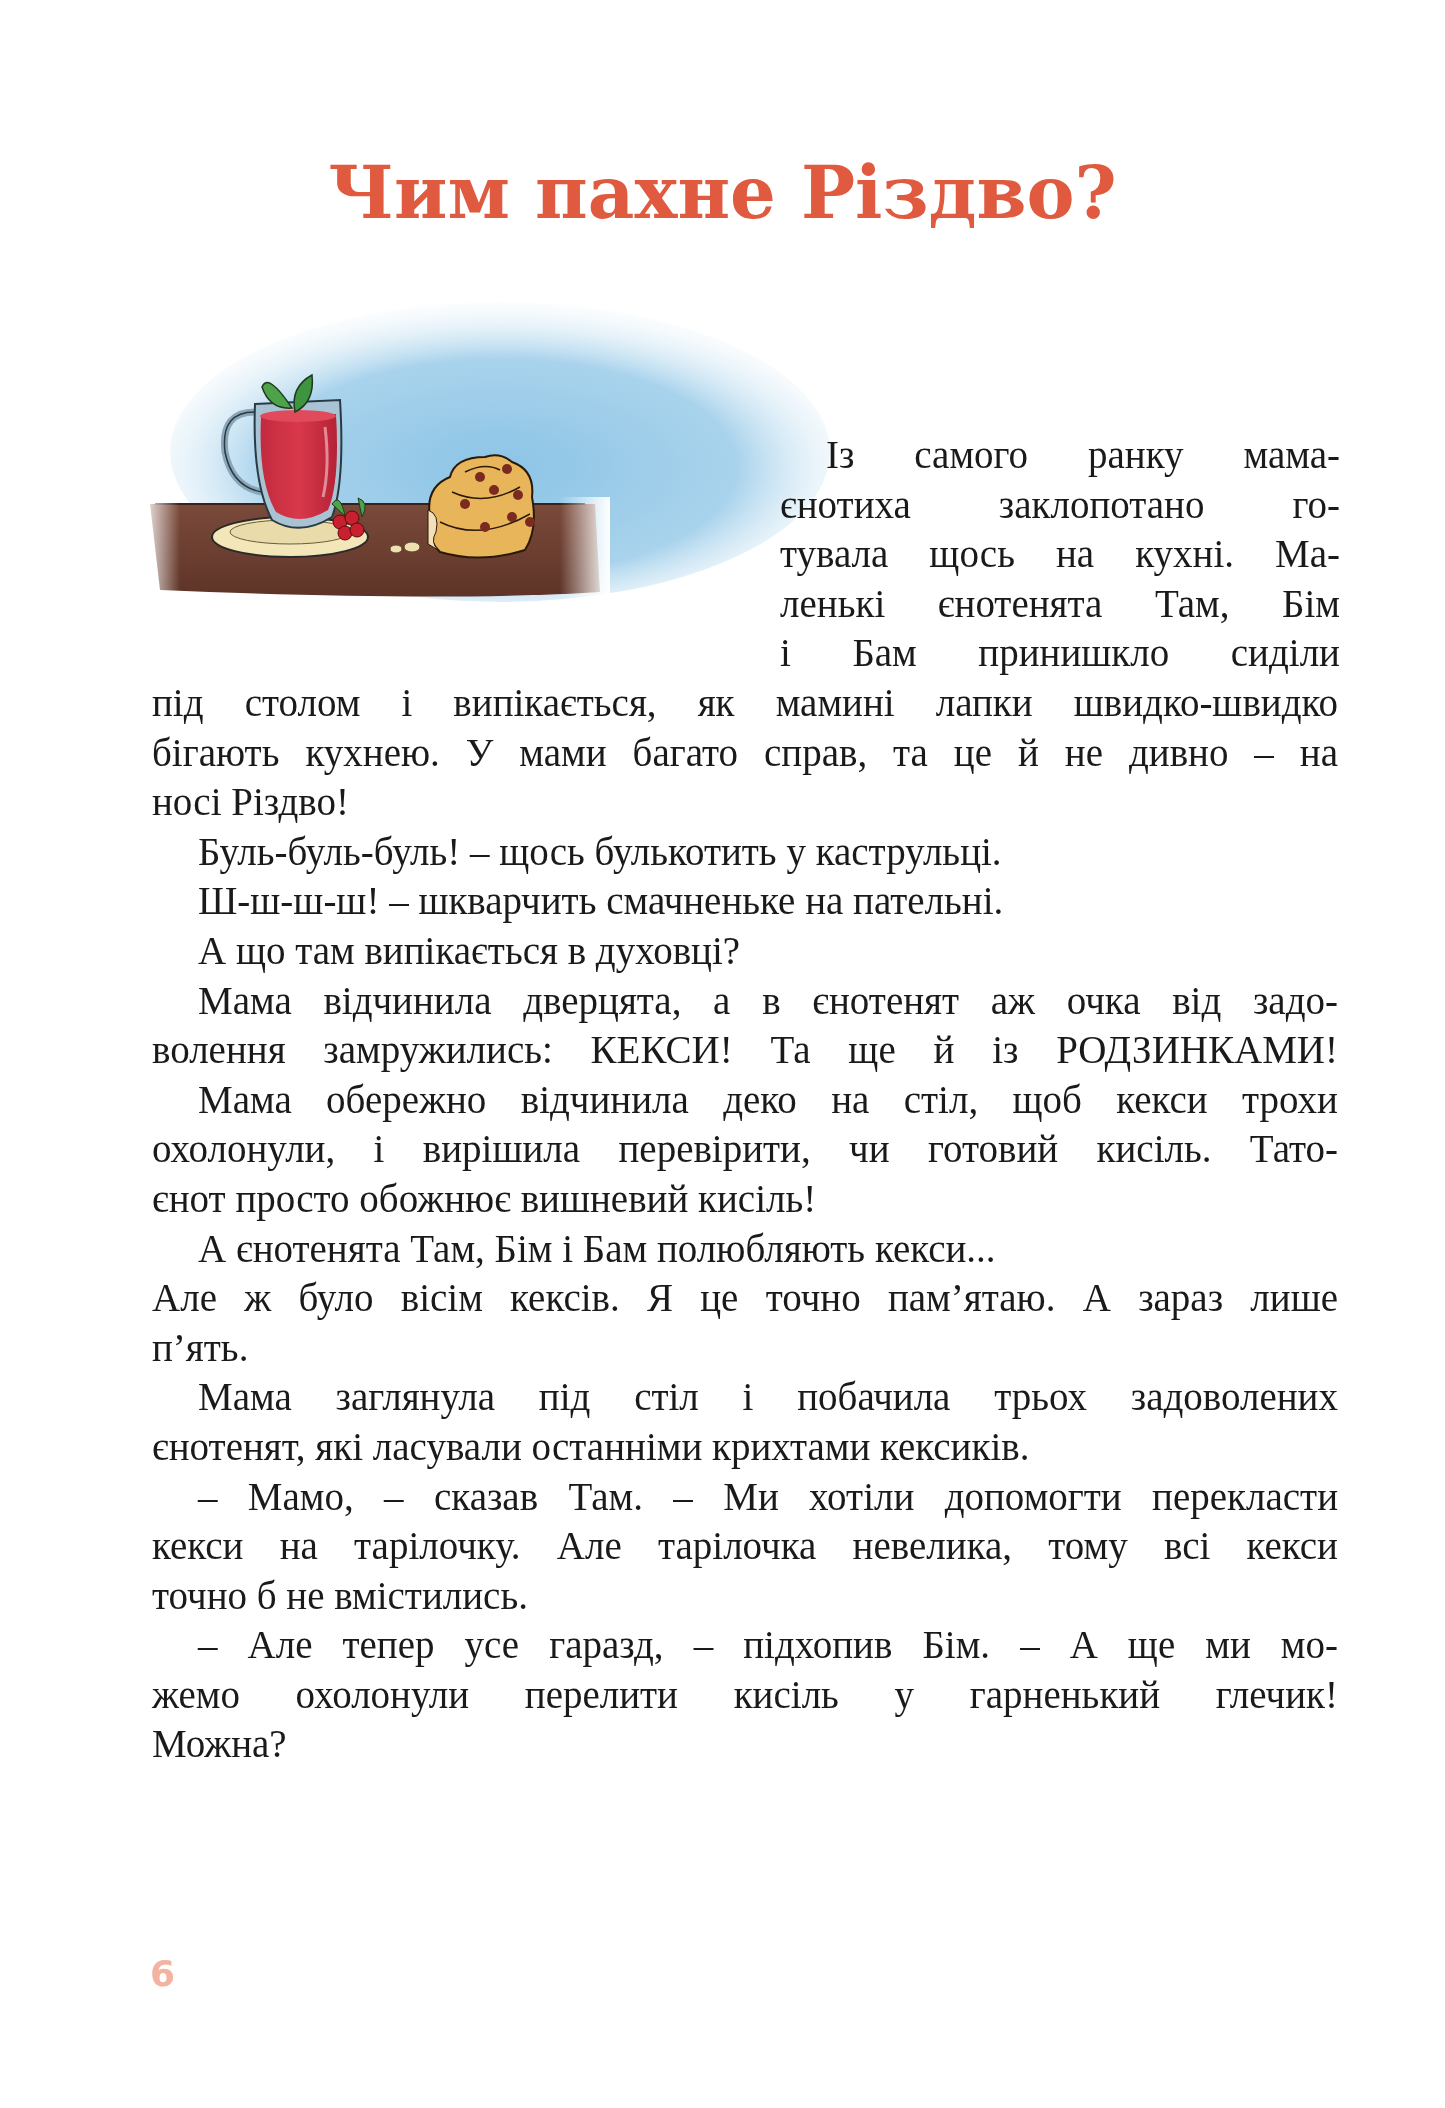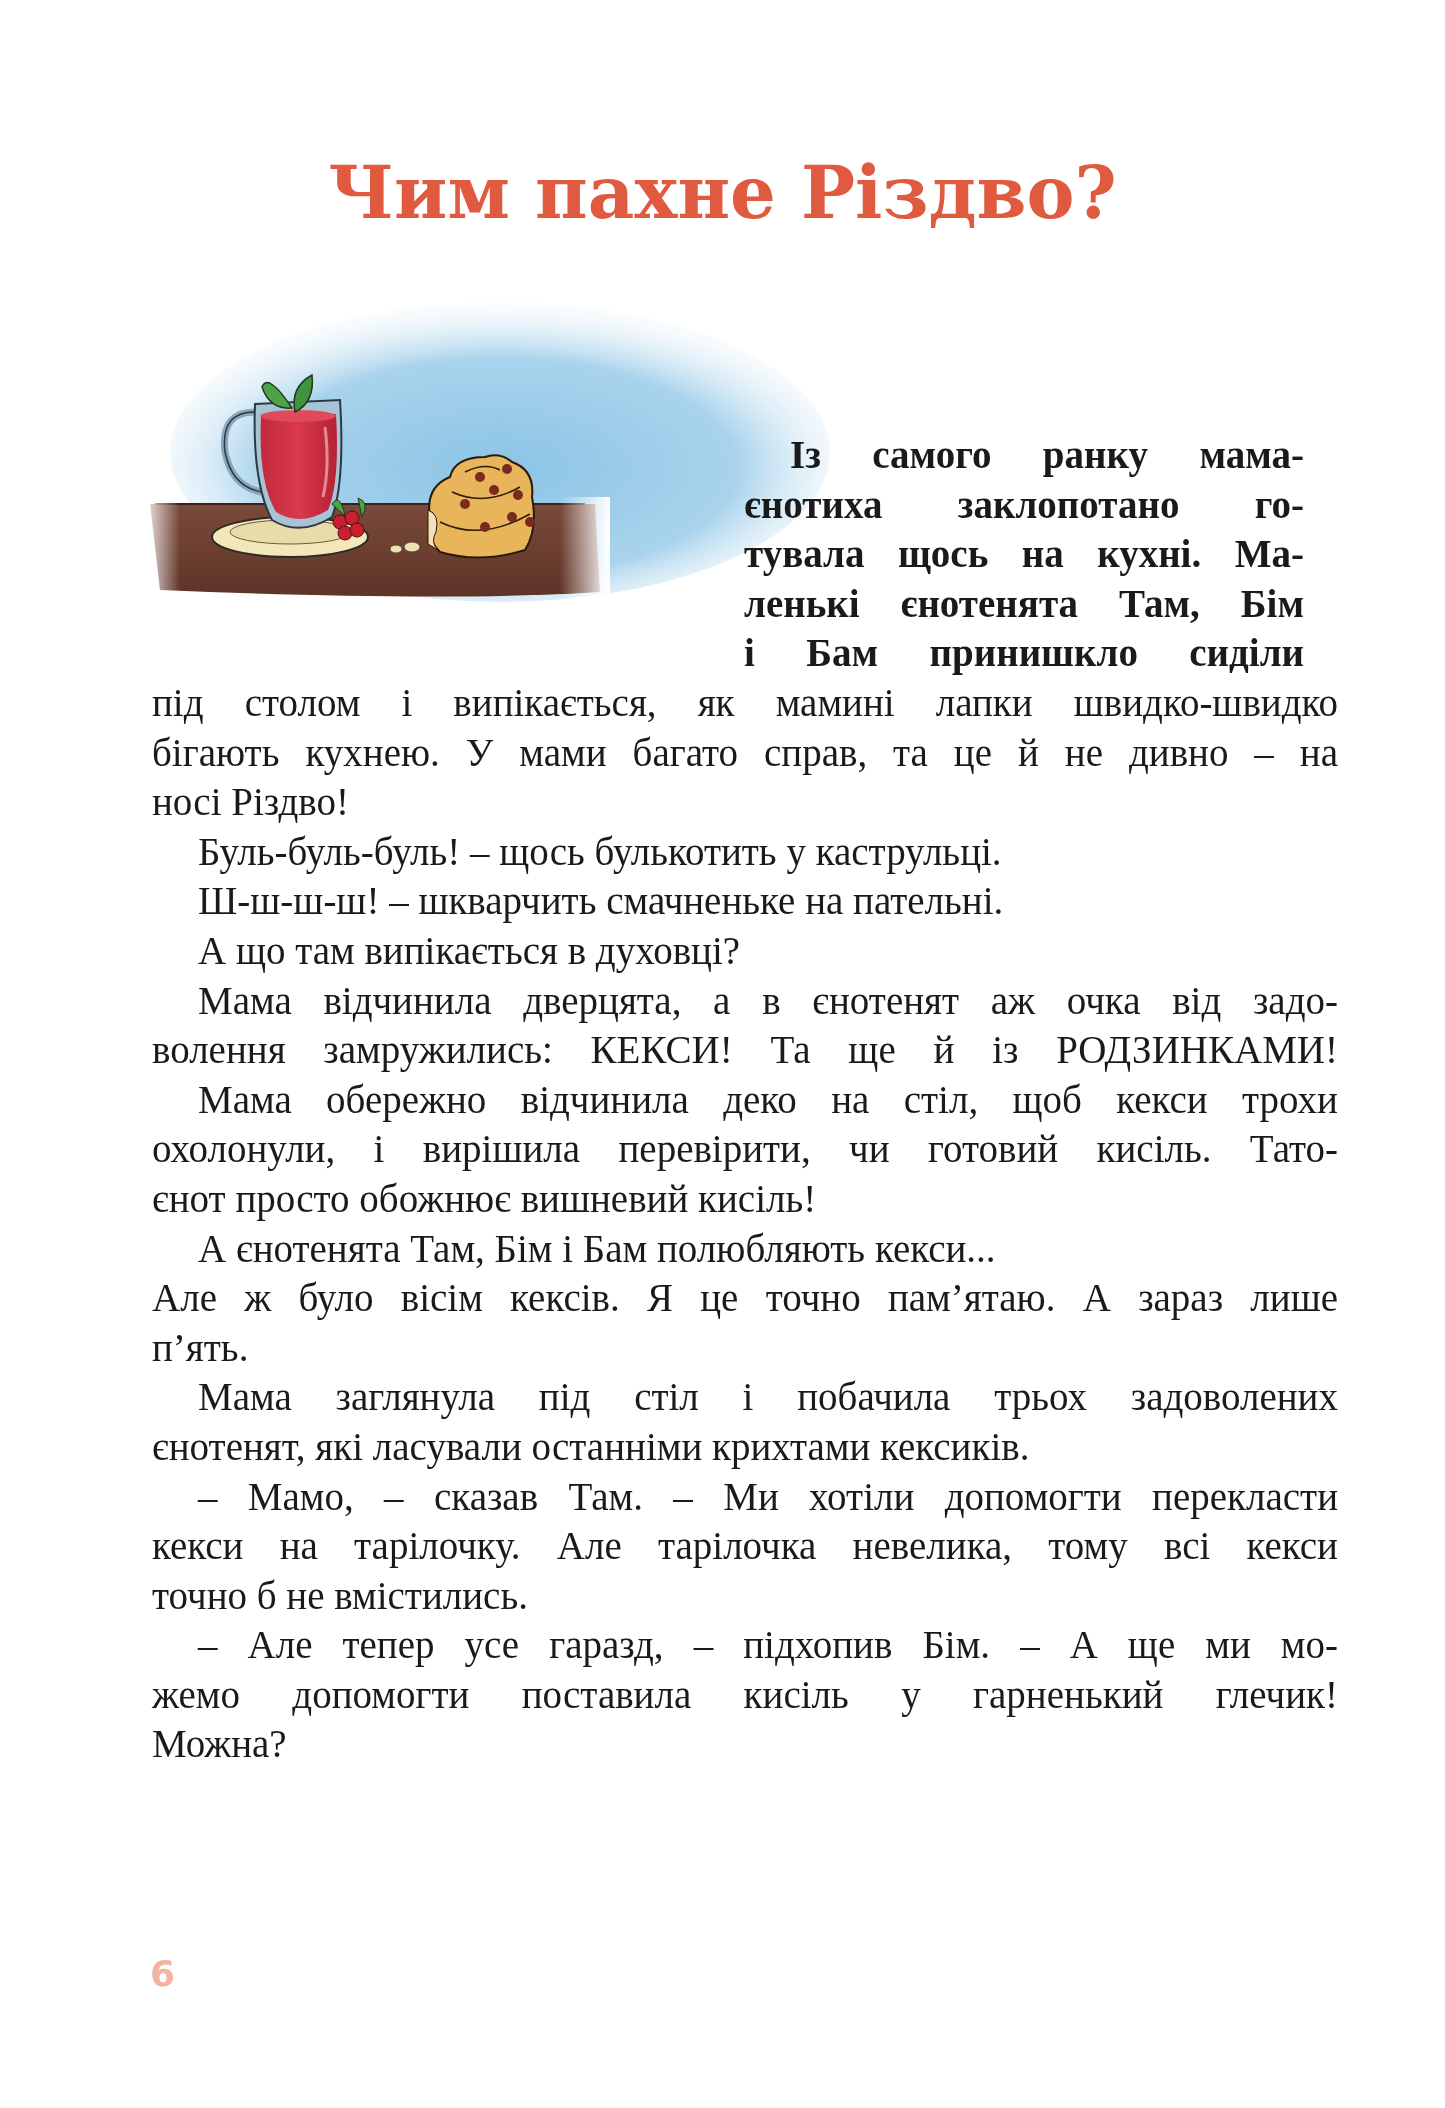--- a/index.html
+++ b/index.html
@@ -19,21 +19,21 @@
     .body-text {
       position: absolute;
       font-family: "Liberation Serif", serif;
       font-size: 39px;
       line-height: 49.6px;
       color: #1a1a1a;
     }
     .line { display: block; white-space: nowrap; text-align: justify; text-align-last: justify; height: 49.6px; }
     .line.last { text-align-last: left; }
     .line.indent { padding-left: 46px; }
-    .wrap-block { left: 744px; top: 430px; width: 560px; font-weight: bold; }
+    .wrap-block { left: 780px; top: 430px; width: 560px; }
     .wrap-block .line { }
     .full-block { left: 152px; top: 678px; width: 1186px; }
     .page-number {
       position: absolute; left: 150px; top: 1953px;
       font-family: "DejaVu Sans", sans-serif; font-weight: bold;
       font-size: 36px; color: #f3b3a1;
     }
   </style>
 </head>
 <body>
@@ -139,18 +139,18 @@
       <span class="line last">єнот просто обожнює вишневий кисіль!</span>
       <span class="line indent last">А єнотенята Там, Бім і Бам полюбляють кекси...</span>
       <span class="line">Але ж було вісім кексів. Я це точно пам’ятаю. А зараз лише</span>
       <span class="line last">п’ять.</span>
       <span class="line indent">Мама заглянула під стіл і побачила трьох задоволених</span>
       <span class="line last">єнотенят, які ласували останніми крихтами кексиків.</span>
       <span class="line indent">– Мамо, – сказав Там. – Ми хотіли допомогти перекласти</span>
       <span class="line">кекси на тарілочку. Але тарілочка невелика, тому всі кекси</span>
       <span class="line last">точно б не вмістились.</span>
       <span class="line indent">– Але тепер усе гаразд, – підхопив Бім. – А ще ми мо-</span>
-      <span class="line">жемо допомогти поставила кисіль у гарненький глечик!</span>
+      <span class="line">жемо охолонули перелити кисіль у гарненький глечик!</span>
       <span class="line last">Можна?</span>
     </div>
 
   <div class="page-number">6</div>
 </div>
 
 </body></html>

